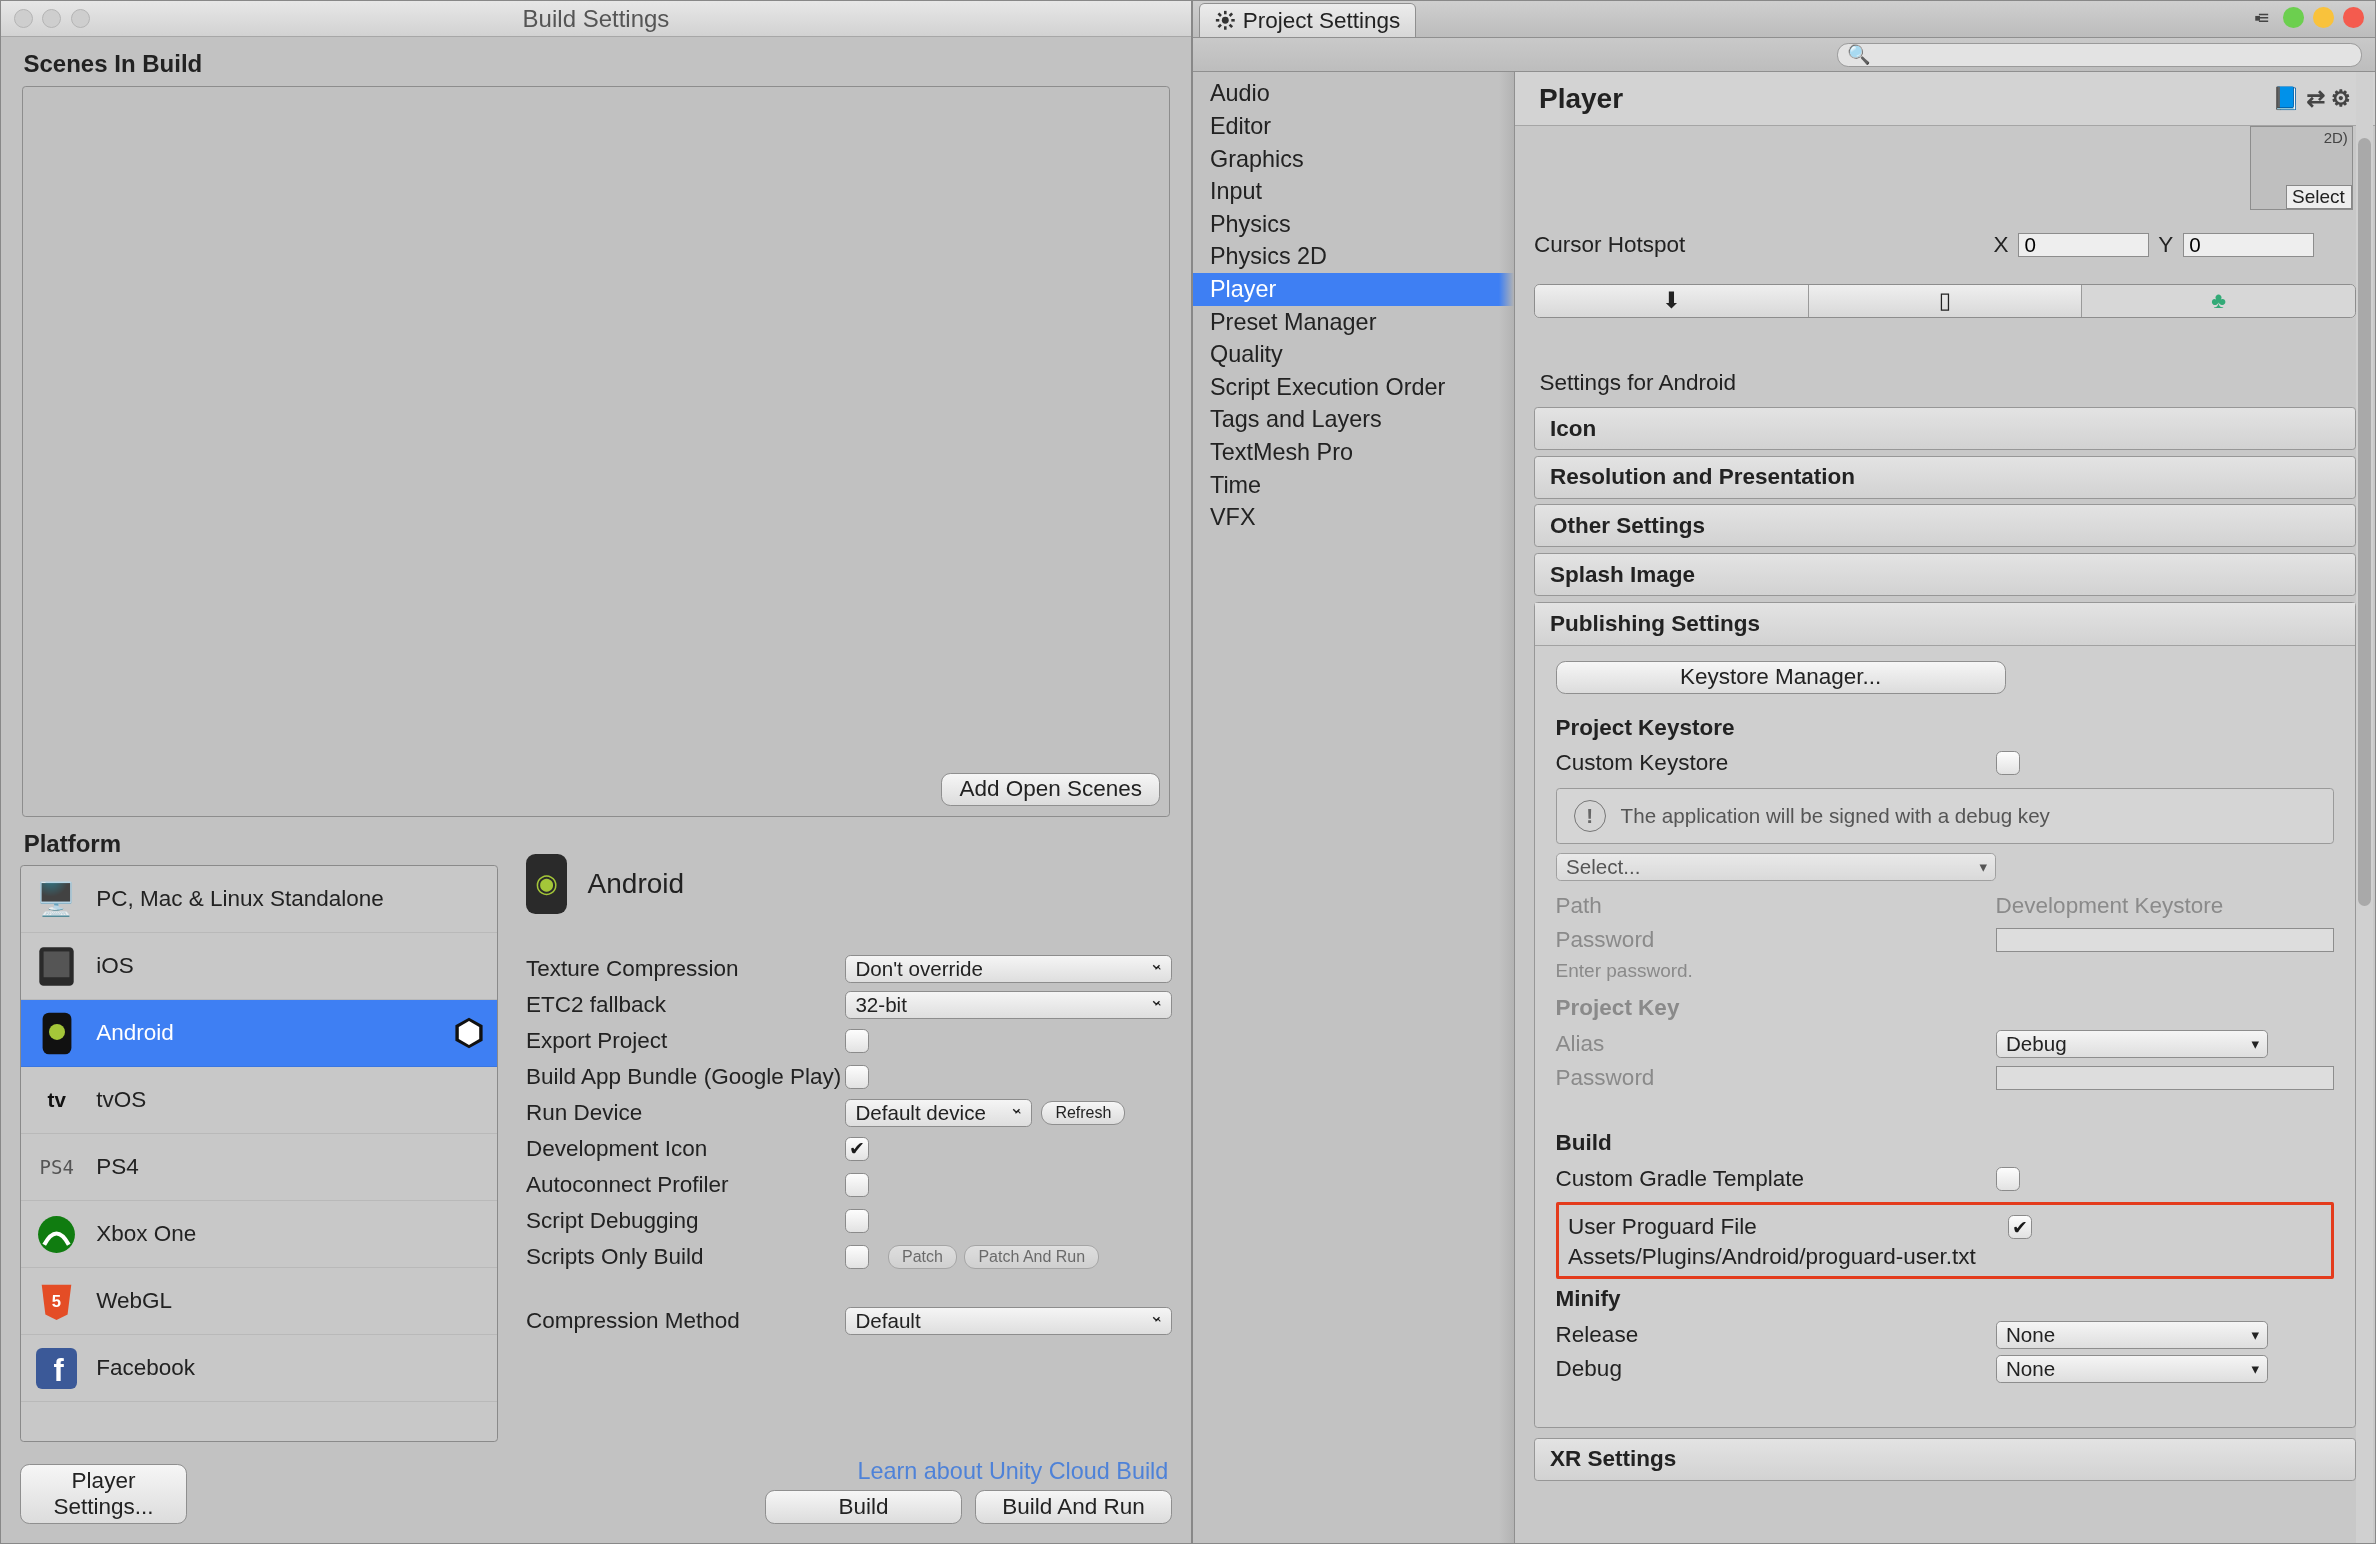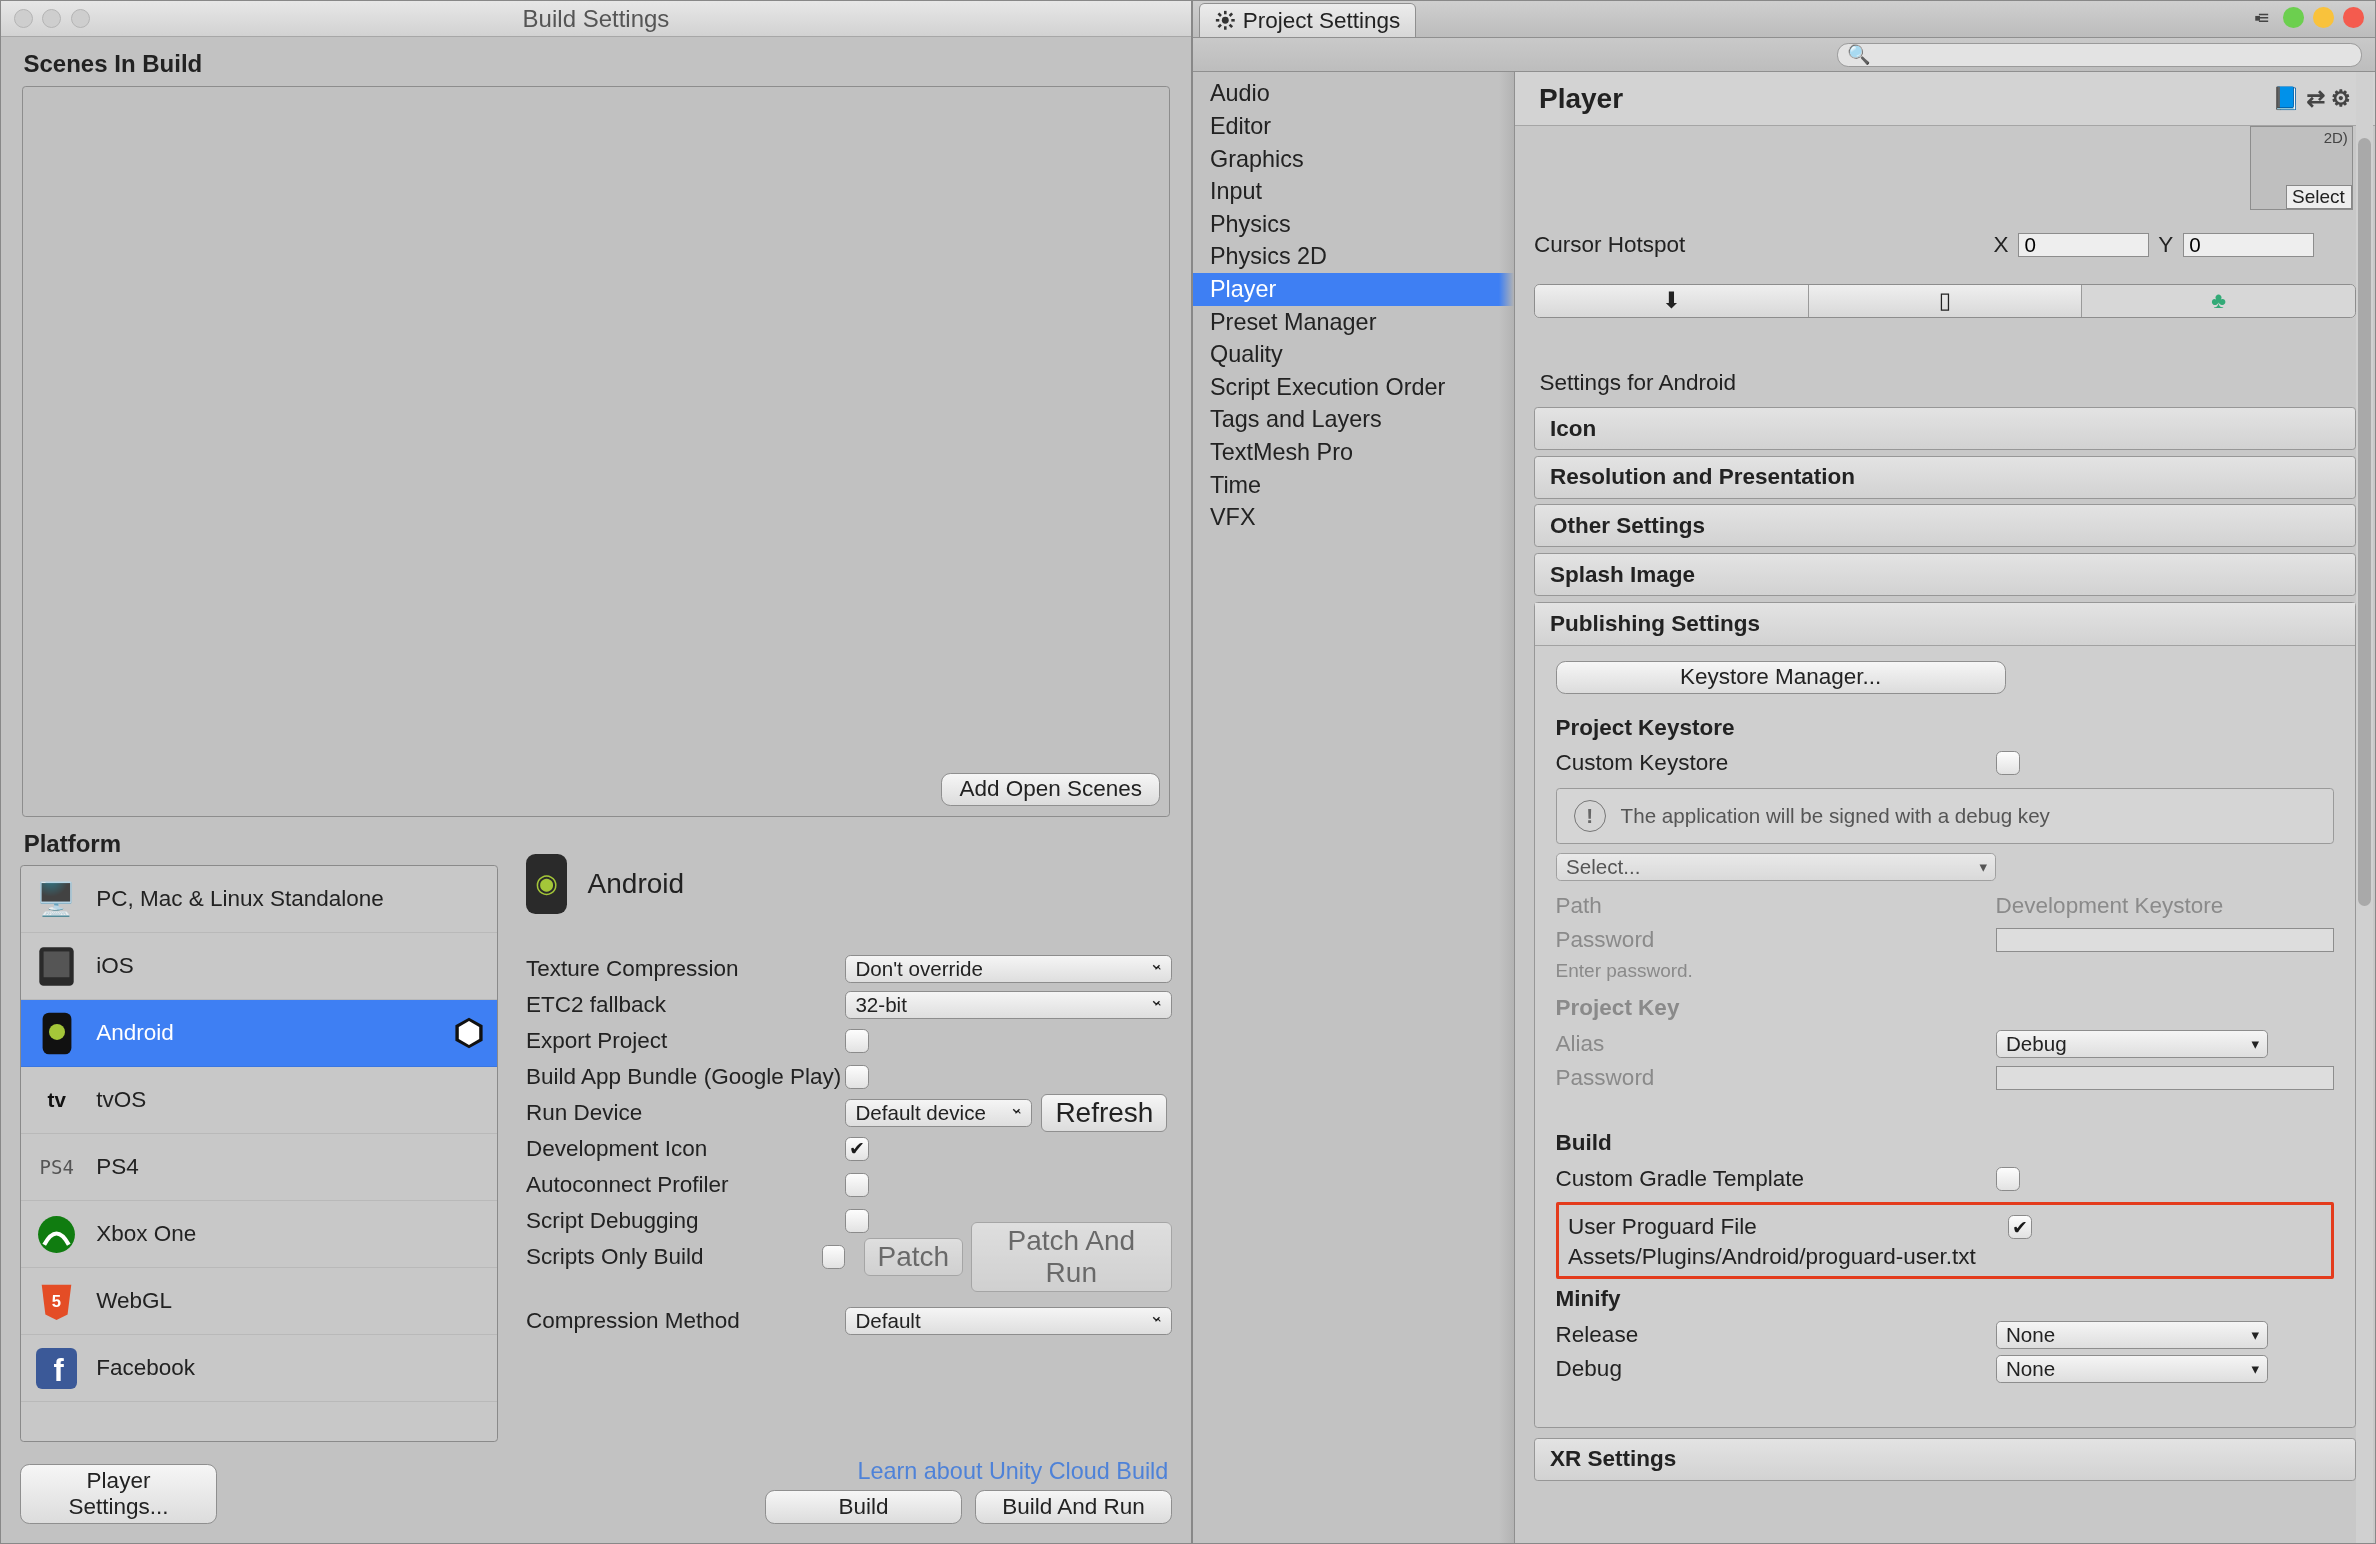--- a/index.html
+++ b/index.html
@@ -9,33 +9,33 @@
 
 .win { display: flex; flex-direction: column; background: #c2c2c2; border: 0.9px solid #888; }
 .win.build { width: 1192px; height: 1544px; }
 .titlebar { height: 36px; background: linear-gradient(#e7e7e7,#d2d2d2); display:flex; align-items:center; position:relative; border-bottom:0.9px solid #a7a7a7;}
 .traffic { display:flex; gap:9.4px; margin-left:13px; }
 .tl { width:19px; height:19px; border-radius:50%; background:#cecece; border:0.9px solid #b4b4b4;}
 .titlebar .wtitle { position:absolute; left:0; right:0; text-align:center; color:#555; font-size:24px; }
 .scenes-label { padding:13px 19px 7.5px 22.5px; font-weight:bold; font-size:24px; color:#222; }
 .scenes-box { margin:0 20.6px; height:731px; background:#c1c1c1; border:0.9px solid #8d8d8d; border-radius:3.7px; position:relative; }
 .btn { background:linear-gradient(#f6f6f6,#dcdcdc); border:0.9px solid #8f8f8f; border-radius:9.4px; padding:2.8px 17px; font-size:22.5px; color:#222; cursor:pointer; }
-.btn.small { padding:1.9px 13px; font-size:28px; border-radius:6px; }
+.btn.small { padding:1.9px 13px; font-size:16px; border-radius:11px; }
 .scenes-box .addopen { position:absolute; right:9.4px; bottom:9.4px; }
 
 .bottom-half { display:flex; flex:1; padding:9.4px 19px 19px 19px; gap:28px; }
 .platform-pane { width:478px; display:flex; flex-direction:column; }
 .platform-label { font-weight:bold; font-size:24px; padding:3.7px 3.7px 7.5px 3.7px; }
 .platform-list { flex:1; background:#c8c8c8; border:0.9px solid #8a8a8a; border-radius:3.7px; overflow:hidden; }
 .plat-row { height:67px; display:flex; align-items:center; gap:15px; padding:0 11.2px; border-bottom:0.9px solid rgba(0,0,0,.07); color:#222; cursor:pointer;}
 .plat-row.sel { background:#3e7ff3; color:#fff; }
 .plat-row .plat-ico { width:49px; height:49px; display:flex; align-items:center; justify-content:center; font-size:32px; }
 .plat-row .unity-badge { margin-left:auto; width:34px; height:34px; }
 .plat-row .unity-badge svg { width:34px; height:34px; }
-.player-settings-btn { margin-top:22.5px; width:197px; }
+.player-settings-btn { margin-top:22.5px; width:167px; }
 
 .details-pane { flex:1; display:flex; flex-direction:column; padding-top:28px; }
 .details-head { display:flex; align-items:center; gap:20.6px; margin-bottom:37px; }
 .details-head .hico { width:41px; height:60px; background:#2a2a2a; border-radius:9.4px; display:flex; align-items:center; justify-content:center;}
 .details-head .hico span { color:#a4c639; font-size:26px; }
 .details-head .htxt { font-size:28px; }
 .fld { display:flex; align-items:center; height:36px; }
 .fld .lab { width:319px; font-size:22.5px; }
 .fld.dis .lab { color:#8b8b8b; }
 .select { flex:1; height:28px; background:linear-gradient(#f5f5f5,#dedede); border:0.9px solid #8d8d8d; border-radius:5.6px; font-size:20.6px; padding:0 22.5px 0 9.4px; display:flex; align-items:center; position:relative; cursor:pointer;}

